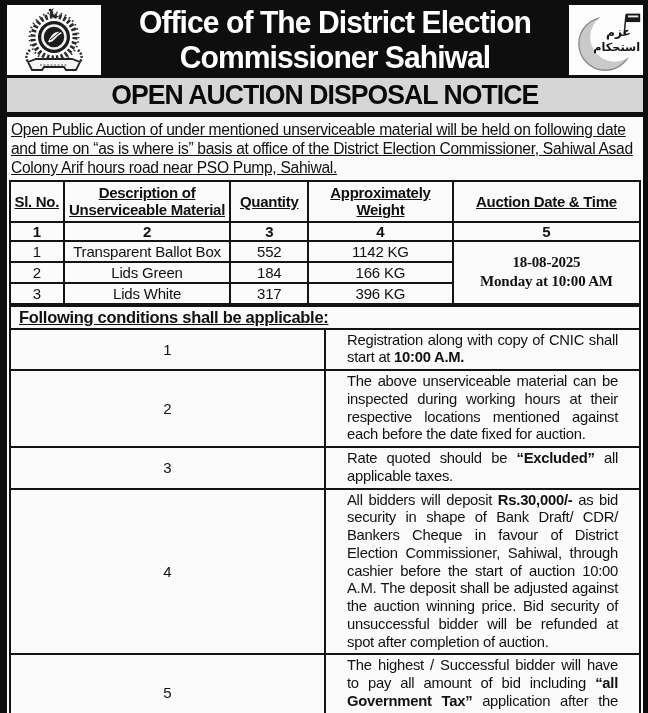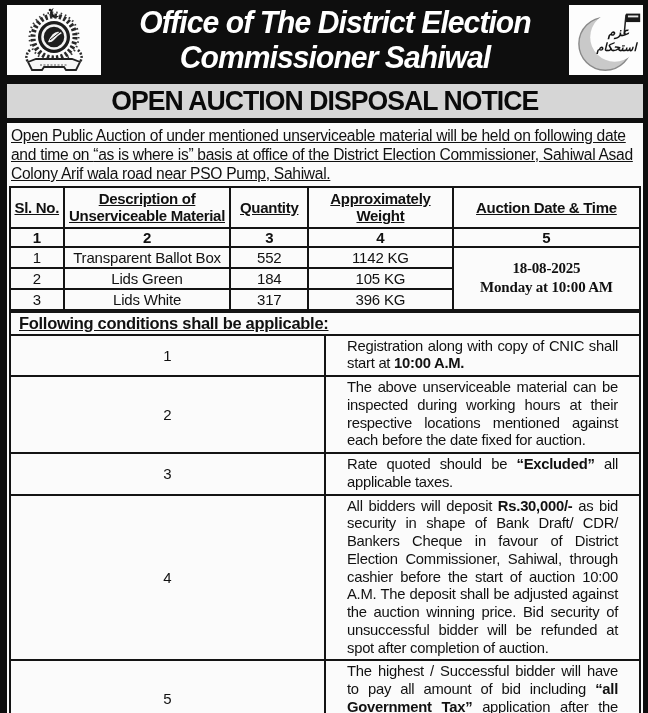--- a/index.html
+++ b/index.html
@@ -8,33 +8,33 @@
     width: 648px; height: 713px;
     margin: 0 auto;
     background: #0e0e0e;
     padding: 5px 5px 0 7px;
     overflow: hidden;
     font-family: "Liberation Sans", sans-serif;
     color: #111;
     display: flex; flex-direction: column;
   }
   
-  .header { display: flex; align-items: center; height: 72px; background: #0e0e0e; font-style: italic; }
+  .header { display: flex; align-items: center; height: 72px; background: #0e0e0e; }
   .logo-box { background: #fdfdfd; height: 70px; display: flex; align-items: center; justify-content: center; flex: 0 0 auto; }
   .logo-left { width: 94px; }
   .logo-right { width: 74px; padding-left: 8px; }
   .title-wrap { flex: 1 1 auto; text-align: center; }
   .title-line {
     color: #fff; font-weight: bold; font-size: 32px; line-height: 1.08;
     letter-spacing: -1px; transform: scaleX(0.94); transform-origin: center;
     white-space: nowrap;
   }
   
   .notice-bar {
-    margin-top: 7px;
+    margin-top: 1px;
     background: #d6d6d6;
     border-top: 2px solid #0e0e0e; border-bottom: 2px solid #0e0e0e;
     text-align: center; padding: 1px 8px;
   }
   .notice-bar span {
     display: inline-block; font-weight: bold; font-size: 28px; color: #0a0a0a;
     letter-spacing: -1px; transform: scaleX(0.95); transform-origin: center;
     white-space: nowrap;
   }
   
@@ -117,21 +117,21 @@
       </svg>
     </div>
   </div>
 
   <div class="notice-bar">
     <span>OPEN AUCTION DISPOSAL NOTICE</span>
   </div>
 
   <div class="content">
 
-    <div class="intro" id="intro"><span>Open Public Auction of under mentioned unserviceable material will be held on following date and time on </span><span class="seg-b" style="font-weight: normal;">“as is where is”</span><span> basis at office of the District Election Commissioner, Sahiwal Asad Colony Arif wala road near PSO Pump, Sahiwal.</span></div>
+    <div class="intro" id="intro"><span>Open Public Auction of under mentioned unserviceable material will be held on following date and time on </span><span class="seg-b" style="font-weight: normal;">“as is where is”</span><span> basis at office of the District Election Commissioner, Sahiwal Asad Colony Arif hours road near PSO Pump, Sahiwal.</span></div>
 
     <table class="auction">
       <colgroup>
         <col class="col-sl">
           <col class="col-desc">
           <col class="col-qty">
           <col class="col-wt">
           <col class="col-date">
       </colgroup>
       <thead>
@@ -158,21 +158,21 @@
             <td>1142 KG</td>
             <td rowspan="3" class="date-cell">
               <div>18-08-2025</div>
               <div>Monday at 10:00 AM</div>
             </td>
           </tr>
           <tr>
             <td>2</td>
             <td>Lids Green</td>
             <td>184</td>
-            <td>105 KG</td>
+            <td>166 KG</td>
           </tr>
           <tr>
             <td>3</td>
             <td>Lids White</td>
             <td>317</td>
             <td>396 KG</td>
           </tr>
         </tbody>
     </table>
 

